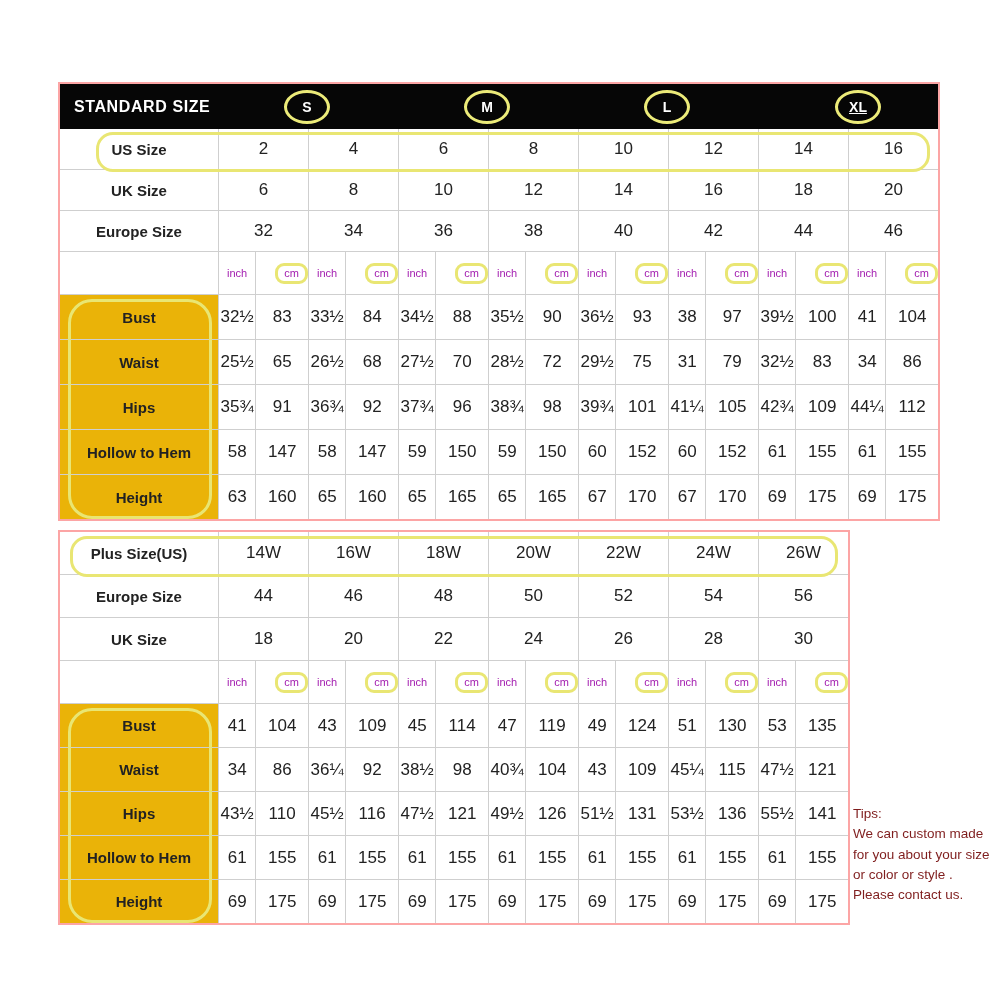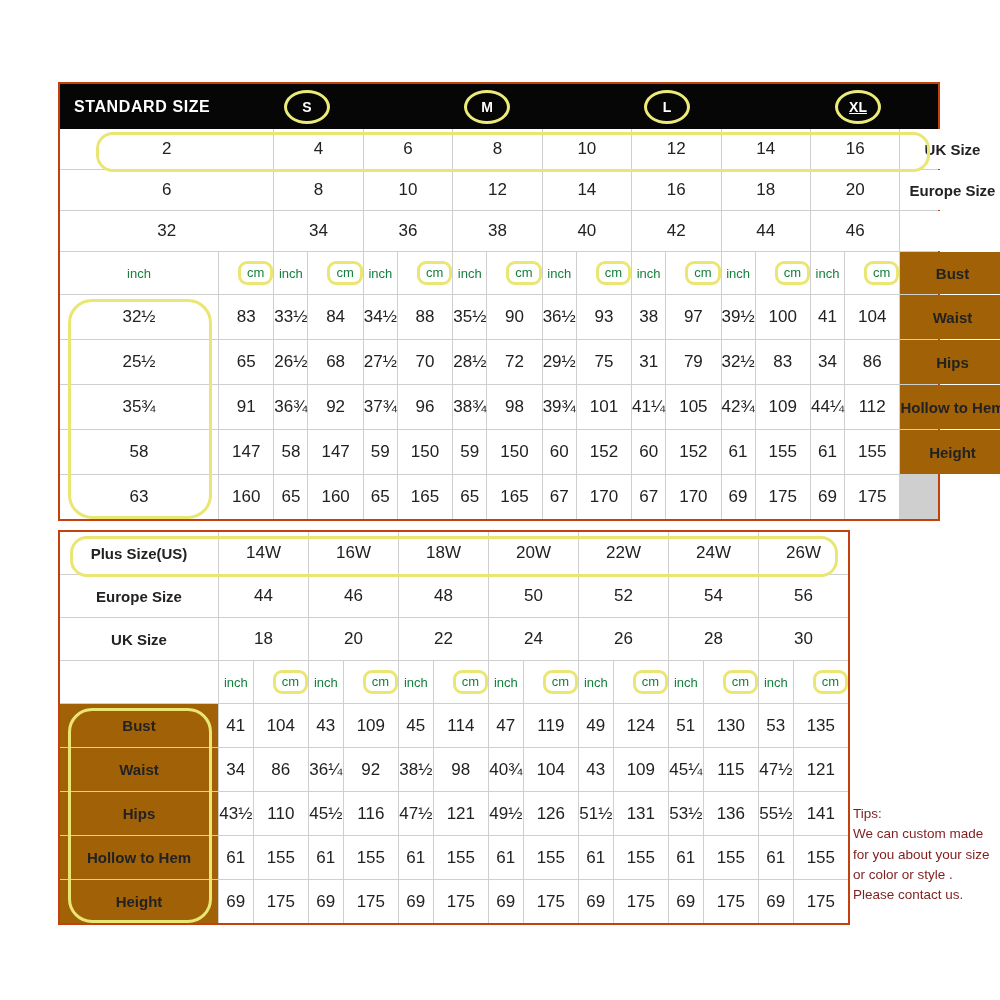--- a/index.html
+++ b/index.html
@@ -1,43 +1,43 @@
 <!DOCTYPE html>
 <html><head>
 <meta charset="utf-8">
 <style>
   html,body { margin:0; padding:0; }
   body {
     width:1000px; height:1000px; background:#ffffff; position:relative;
     font-family:"Liberation Sans", sans-serif; color:#222;
     overflow:hidden;
   }
-  .table-wrap { position:absolute; border:2px solid #c2410c; background:#fff; box-sizing:border-box; }
+  .table-wrap { position:absolute; border:2px solid #fca5a5; background:#fff; box-sizing:border-box; }
   .standard { left:58px; top:82px; width:882px; }
   .plus { left:58px; top:530px; width:792px; }
 
   
   .black-header { height:45px; background:#060606; position:relative; display:flex; align-items:center; }
   .hdr-title { color:#fff; font-weight:bold; font-size:16px; letter-spacing:.6px; padding-left:14px; }
   .size-oval {
     position:absolute; top:50%; transform:translate(-50%,-50%);
     width:40px; height:28px; border:3px solid #eceb79; border-radius:50%;
     color:#fff; font-weight:bold; font-size:14px;
     display:flex; align-items:center; justify-content:center;
   }
 
   
   .grid { display:grid; gap:1px; background:#cfcfcf; }
   .standard .grid { grid-template-columns:158px repeat(16,1fr); grid-template-rows:40px 40px 40px 42px repeat(5,44px); }
   .plus .grid     { grid-template-columns:158px repeat(14,1fr); grid-template-rows:42px 42px 42px 42px repeat(5,43px); }
   .cell { background:#fff; display:flex; align-items:center; justify-content:center; font-size:17px; white-space:nowrap; }
   .span2 { grid-column:span 2; }
   .label-cell { font-weight:bold; font-size:15px; }
-  .gray { background:#a16207; }
-  .unit { font-size:13px; color:#15803d; }
+  .gray { background:#eab308; }
+  .unit { font-size:11px; color:#a21caf; }
   .cm-badge { border:3px solid #e9e673; border-radius:9px; padding:1px 6px 2px 6px;margin-left:19px; }
 
   
   .row-highlight { position:absolute; border:3px solid #e9e673; border-radius:17px; pointer-events:none; }
   .us-row   { left:36px; right:8px; top:48px; height:34px; }
   .plus-row { left:10px; right:10px; top:4px; height:35px; }
   .label-highlight { position:absolute; border:3px solid #e9e673; border-radius:24px; pointer-events:none; left:8px; width:138px; }
   .standard .label-highlight { top:215px; height:214px; }
   .plus .label-highlight { top:176px; height:209px; }
 
@@ -52,20 +52,21 @@
   <div class="black-header">
     <span class="hdr-title">STANDARD SIZE</span>
     <div id="std-sizes">
         <span class="size-oval" style="left: 247px;">S</span>
         <span class="size-oval" style="left: 427px;">M</span>
         <span class="size-oval" style="left: 607px;">L</span>
         <span class="size-oval" style="left: 798px; text-decoration: underline;">XL</span>
       </div>
   </div>
   <div class="grid" id="std-grid">
+      <div class="cell label-cell">US Size</div>
       <div class="cell span2">2</div>
       <div class="cell span2">4</div>
       <div class="cell span2">6</div>
       <div class="cell span2">8</div>
       <div class="cell span2">10</div>
       <div class="cell span2">12</div>
       <div class="cell span2">14</div>
       <div class="cell span2">16</div>
       <div class="cell label-cell">UK Size</div>
       <div class="cell span2">6</div>

